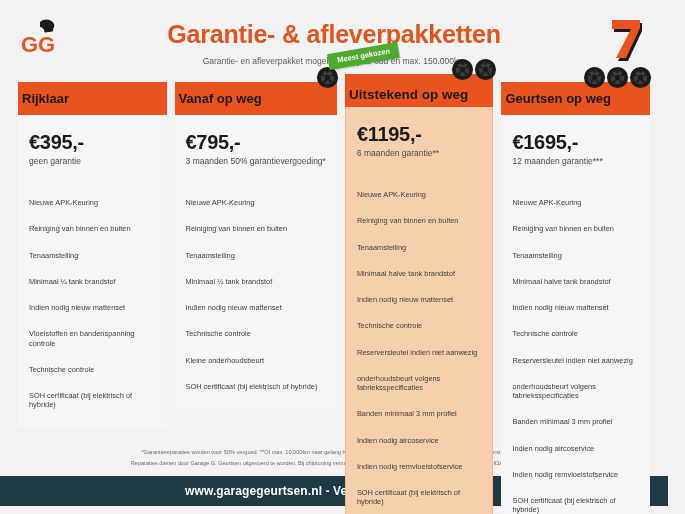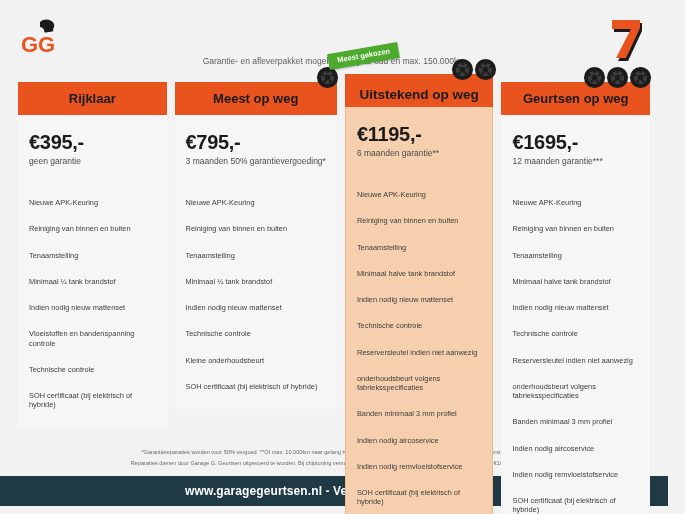--- a/index.html
+++ b/index.html
@@ -49,21 +49,21 @@
     align-items:flex-start;
   }
   .col{
     flex:1 1 0;
     position:relative;
     box-sizing:border-box;
   }
   .col-head{
     background:#e8531e;
     color:#1b1b1b;
-    text-align:center;
+    text-align:left;
     font-size:13px;
     font-weight:bold;
     padding:9px 4px 9px 4px;
     position:relative;
     z-index:3;
   }
   .col-body{
     background:#f6f6f6;
     padding:12px 11px 16px 11px;
     box-sizing:border-box;
@@ -153,20 +153,21 @@
   <div class="header">
 
     <div class="logo-left">
       <svg viewBox="0 0 46 44" width="46" height="44">
         <path d="M20 4 C24 0 32 1 34 6 C35 9 33 12 30 13 L26 14 C24 11 22 9 20 9 Z" fill="#1b1b1b"></path>
         <rect x="24" y="8" width="9" height="6" rx="1" fill="#1b1b1b" transform="rotate(-8 28 11)"></rect>
         <text x="1" y="34" font-family="Liberation Sans, sans-serif" font-size="22" font-weight="bold" fill="#e8531e">GG</text>
       </svg>
     </div>
 
+    <div class="title">Garantie- &amp; afleverpakketten</div>
     <div class="subtitle">Garantie- en afleverpakket mogelijk tot 8 jaar oud en max. 150.000km</div>
 
     <div class="logo-right">
       <svg viewBox="0 0 48 50" width="48" height="50">
         <path d="M10 8 L38 8 L38 16 L24 46 L14 46 L29 17 L10 17 Z" fill="#1b1b1b" transform="translate(2,3)"></path>
         <path d="M10 8 L38 8 L38 16 L24 46 L14 46 L29 17 L10 17 Z" fill="#e8531e"></path>
       </svg>
     </div>
   </div>
 
@@ -194,21 +195,21 @@
           <circle cx="12" cy="12" r="11" fill="#1b1b1b"></circle>
           <circle cx="12" cy="12" r="7" fill="#3d3d3d"></circle>
           <circle cx="12" cy="12" r="3" fill="#1b1b1b"></circle>
           <circle cx="12" cy="6" r="1.4" fill="#1b1b1b"></circle>
           <circle cx="17" cy="9.5" r="1.4" fill="#1b1b1b"></circle>
           <circle cx="15" cy="16" r="1.4" fill="#1b1b1b"></circle>
           <circle cx="9" cy="16" r="1.4" fill="#1b1b1b"></circle>
           <circle cx="7" cy="9.5" r="1.4" fill="#1b1b1b"></circle>
         </svg>
       </div>
-      <div class="col-head">Meest op weg</div>
+      <div class="col-head">Vanaf op weg</div>
       <div class="col-body">
         <div class="price">€795,-</div>
         <div class="price-sub">3 maanden 50% garantievergoeding*</div>
         <div class="feat">Nieuwe APK-Keuring</div>
         <div class="feat">Reiniging van binnen en buiten</div>
         <div class="feat">Tenaamstelling</div>
         <div class="feat">Minimaal ¼ tank brandstof</div>
         <div class="feat">Indien nodig nieuw mattenset</div>
         <div class="feat">Technische controle</div>
         <div class="feat">Kleine onderhoudsbeurt</div>

